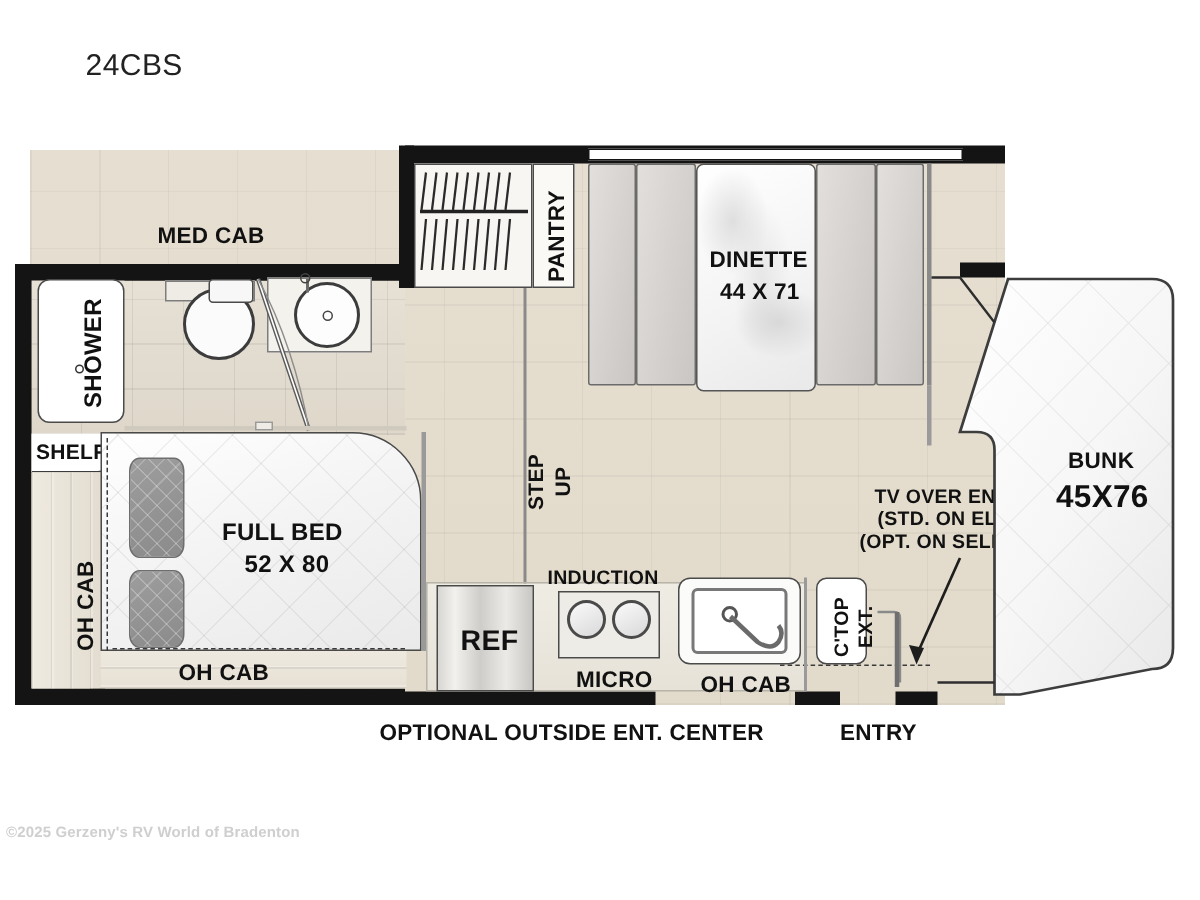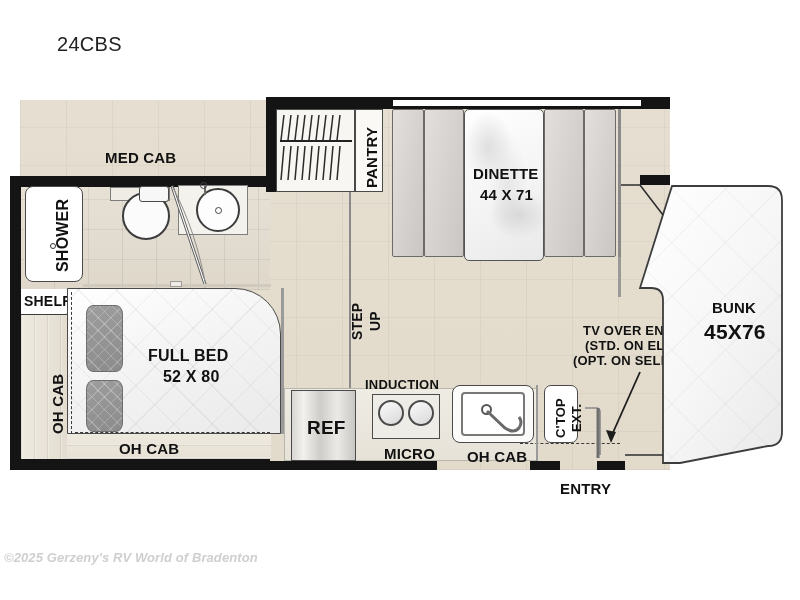--- a/index.html
+++ b/index.html
@@ -13,21 +13,21 @@
   
   .title{
     position:absolute;left:57px;top:33px;
     font-size:20px;color:#222;letter-spacing:.3px;
     font-weight:400;
   }
 
   
   .footer{
     position:absolute;left:4px;top:550px;
-    font-size:13px;font-style:italic;font-weight:bold;
+    font-size:10px;font-weight:bold;
     color:#cfcfcf;letter-spacing:.1px;
   }
 
   
   .lbl{
     position:absolute;color:#111;font-weight:bold;
     letter-spacing:.2px;white-space:nowrap;line-height:1.08;
     font-family:"Liberation Sans","DejaVu Sans",sans-serif;
   }
   .rot90{transform:rotate(-90deg);transform-origin:left top;}
@@ -256,20 +256,21 @@
   <div class="lbl rot90" style="left:554px;top:438px;font-size:13px;">C'TOP</div>
   <div class="lbl rot90" style="left:570px;top:432px;font-size:13px;">EXT.</div>
 
   <div class="dash" style="left:520px;top:443px;width:100px;"></div>
   <svg width="800" height="600">
     <path d="M600,455 L600,412 Q600,408 596,408 L585,408" fill="none" stroke="#8a8a8a" stroke-width="1.6"></path>
     <line x1="598" y1="408" x2="598" y2="458" stroke="#6f6f6f" stroke-width="3"></line>
   </svg>
   <div class="lbl" style="left:560px;top:481px;font-size:15px;">ENTRY</div>
 
+  <div class="lbl" style="left:253px;top:481px;font-size:15px;">OPTIONAL OUTSIDE ENT. CENTER</div>
 
   <div class="lbl ctr" style="left:583px;top:324px;font-size:13px;">TV OVER ENTRY</div>
   <div class="lbl ctr" style="left:585px;top:339px;font-size:13px;">(STD. ON ELITE</div>
   <div class="lbl ctr" style="left:573px;top:354px;font-size:13px;">(OPT. ON SELECT)</div>
   <svg width="800" height="600">
     <line x1="640" y1="372" x2="611" y2="437" stroke="#1d1d1d" stroke-width="1.8"></line>
     <polygon points="611,443 606,430 616,432" fill="#1d1d1d"></polygon>
   </svg>
 
   <svg width="800" height="600">

